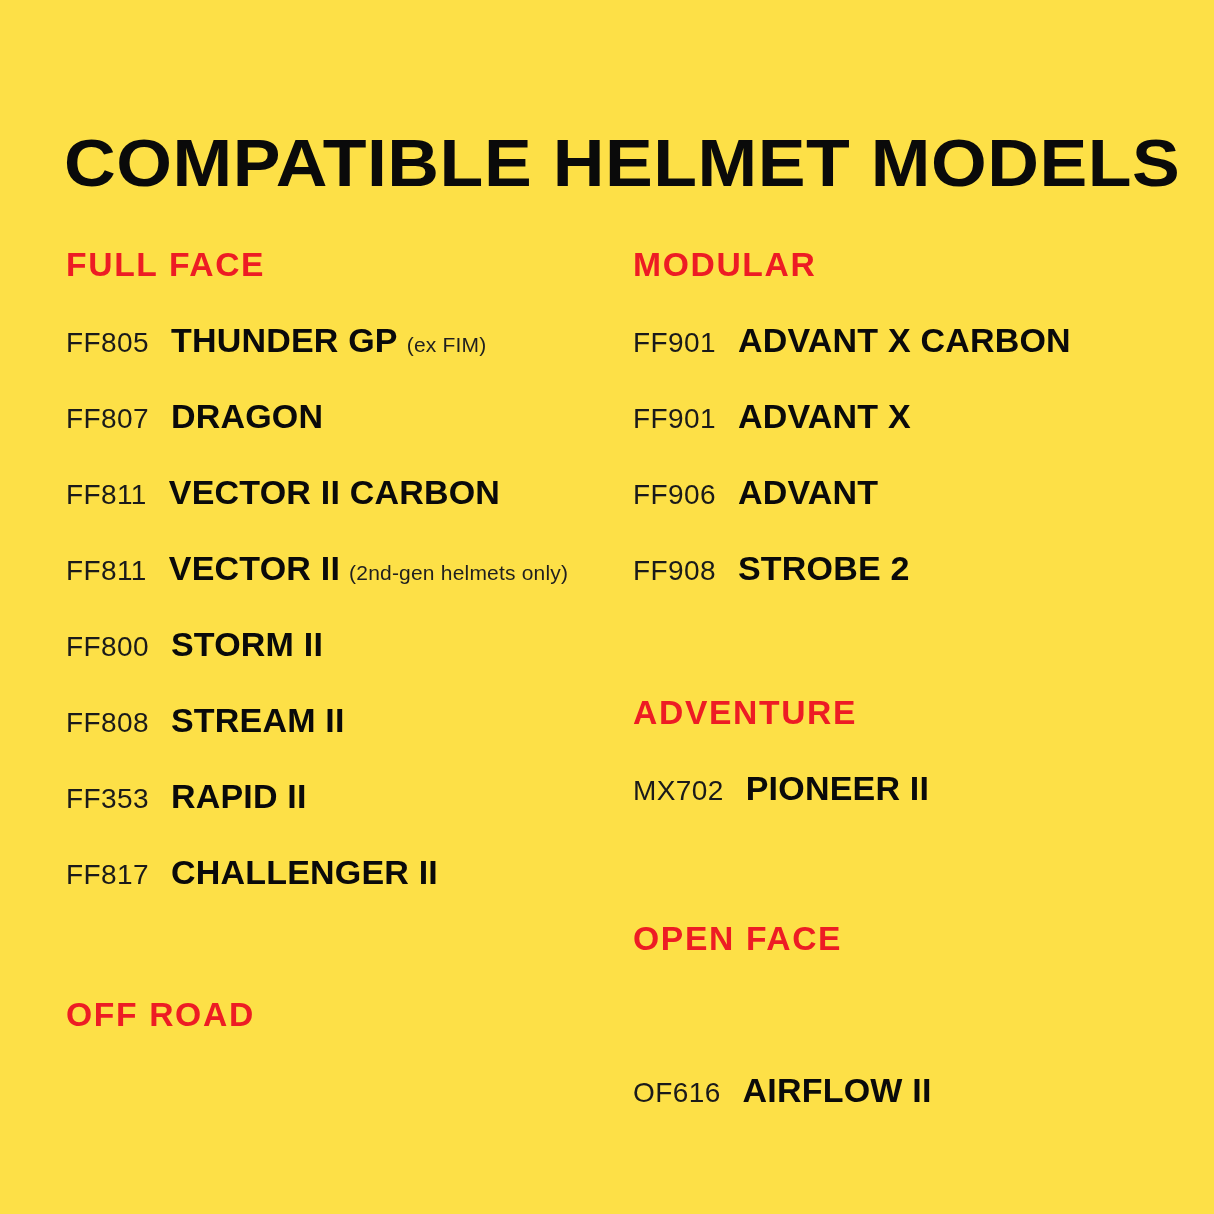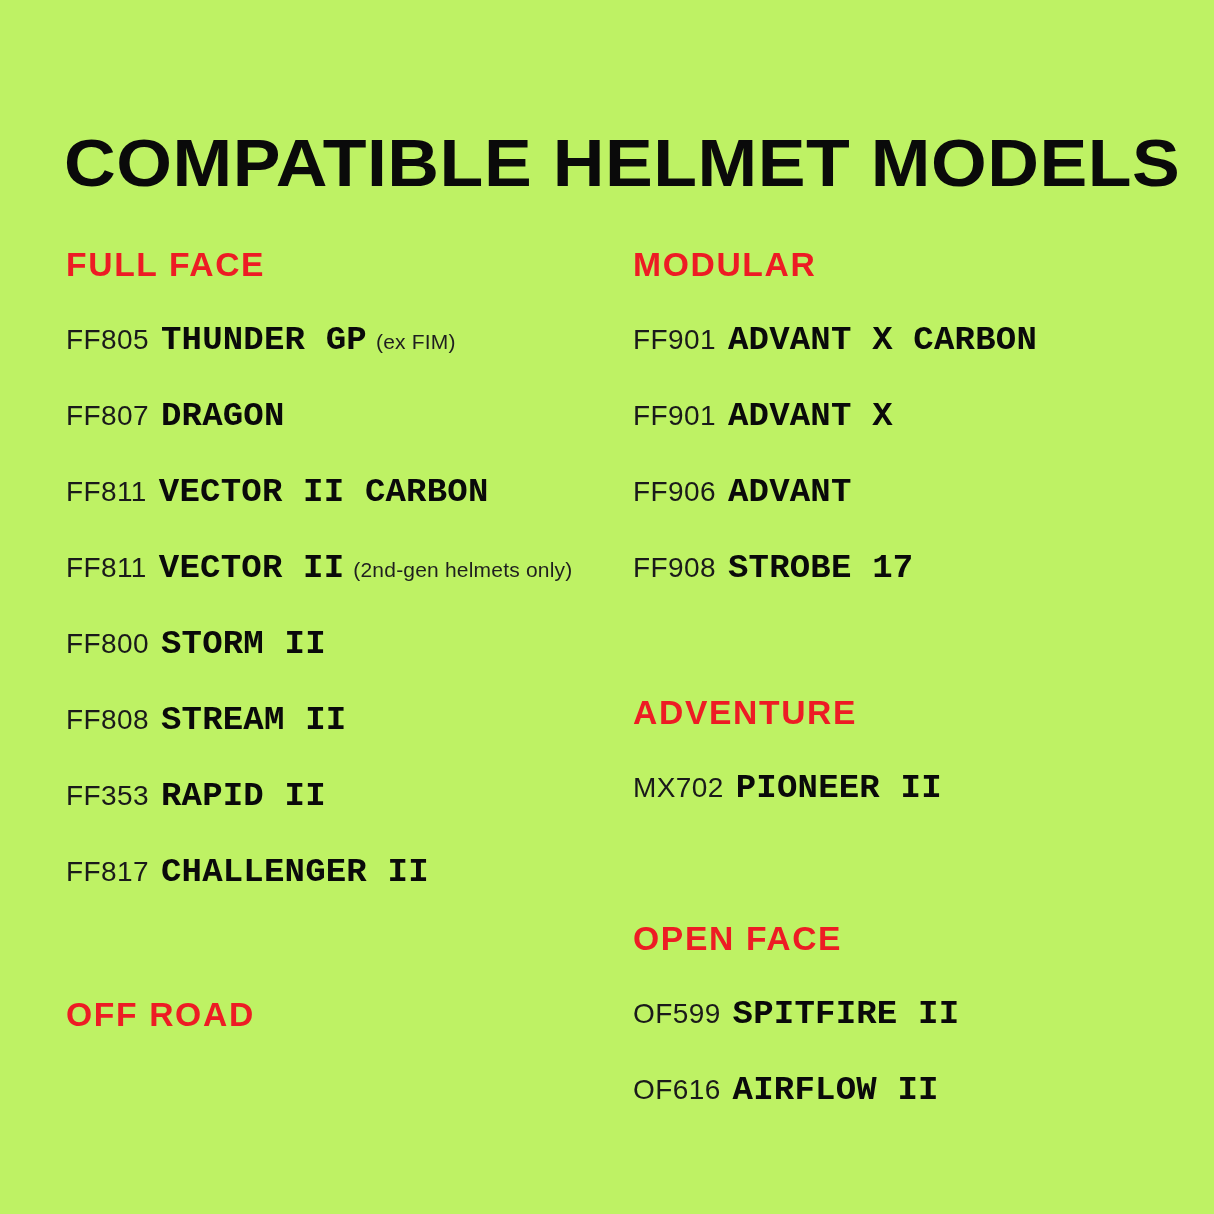--- a/index.html
+++ b/index.html
@@ -83,41 +83,41 @@
 
   .model-code {
     font-family: "Liberation Sans", sans-serif;
     font-weight: normal;
     font-size: 28px;
     letter-spacing: 0.4px;
     color: #1a1a1a;
   }
 
   .model-name {
-    font-family: Liberation Mono, monospace;
+    font-family: Liberation Sans, sans-serif;
     font-weight: bold;
     font-size: 34px;
     letter-spacing: 0.2px;
     color: #0a0a0a;
-    margin-left: 12px;
+    margin-left: 22px;
   }
 
   .model-note {
     font-family: "Liberation Sans", sans-serif;
     font-weight: normal;
     font-size: 21px;
     letter-spacing: 0.2px;
     color: #1f1f1f;
     margin-left: 9px;
   }
 </style>
 </head>
 <body>
 
-<div id="page" style="background: #bef264;">
+<div id="page" style="background: #fde047;">
 
   <h1 class="page-title">COMPATIBLE HELMET MODELS</h1>
 
   <div class="column left">
       <div class="section" style="top: 248px; height: 668px;">
         <div class="section-heading" style="color: rgb(237, 28, 36);">FULL FACE</div>
         <div class="model-row" style="top: 72px;"><span class="model-code">FF805</span><span class="model-name">THUNDER GP</span><span class="model-note">(ex FIM)</span></div>
         <div class="model-row" style="top: 148px;"><span class="model-code">FF807</span><span class="model-name">DRAGON</span></div>
         <div class="model-row" style="top: 224px;"><span class="model-code">FF811</span><span class="model-name">VECTOR II CARBON</span></div>
         <div class="model-row" style="top: 300px;"><span class="model-code">FF811</span><span class="model-name">VECTOR II</span><span class="model-note">(2nd-gen helmets only)</span></div>
@@ -130,26 +130,25 @@
         <div class="section-heading" style="color: rgb(237, 28, 36);">OFF ROAD</div>
       </div>
     </div>
 
   <div class="column right">
       <div class="section" style="top: 248px; height: 364px;">
         <div class="section-heading" style="color: rgb(237, 28, 36);">MODULAR</div>
         <div class="model-row" style="top: 72px; text-align: right;"><span class="model-code">FF901</span><span class="model-name">ADVANT X CARBON</span></div>
         <div class="model-row" style="top: 148px;"><span class="model-code">FF901</span><span class="model-name">ADVANT X</span></div>
         <div class="model-row" style="top: 224px;"><span class="model-code">FF906</span><span class="model-name">ADVANT</span></div>
-        <div class="model-row" style="top: 300px;"><span class="model-code">FF908</span><span class="model-name">STROBE 17</span></div>
+        <div class="model-row" style="top: 300px;"><span class="model-code">FF908</span><span class="model-name">STROBE 2</span></div>
       </div>
       <div class="section" style="top: 696px; height: 136px;">
         <div class="section-heading" style="color: rgb(237, 28, 36);">ADVENTURE</div>
         <div class="model-row" style="top: 72px;"><span class="model-code">MX702</span><span class="model-name">PIONEER II</span></div>
       </div>
       <div class="section" style="top: 922px; height: 212px;">
         <div class="section-heading" style="color: rgb(237, 28, 36);">OPEN FACE</div>
-        <div class="model-row" style="top: 72px;"><span class="model-code">OF599</span><span class="model-name">SPITFIRE II</span></div>
         <div class="model-row" style="top: 148px;"><span class="model-code">OF616</span><span class="model-name">AIRFLOW II</span></div>
       </div>
     </div>
 
 </div>
 
 </body></html>

